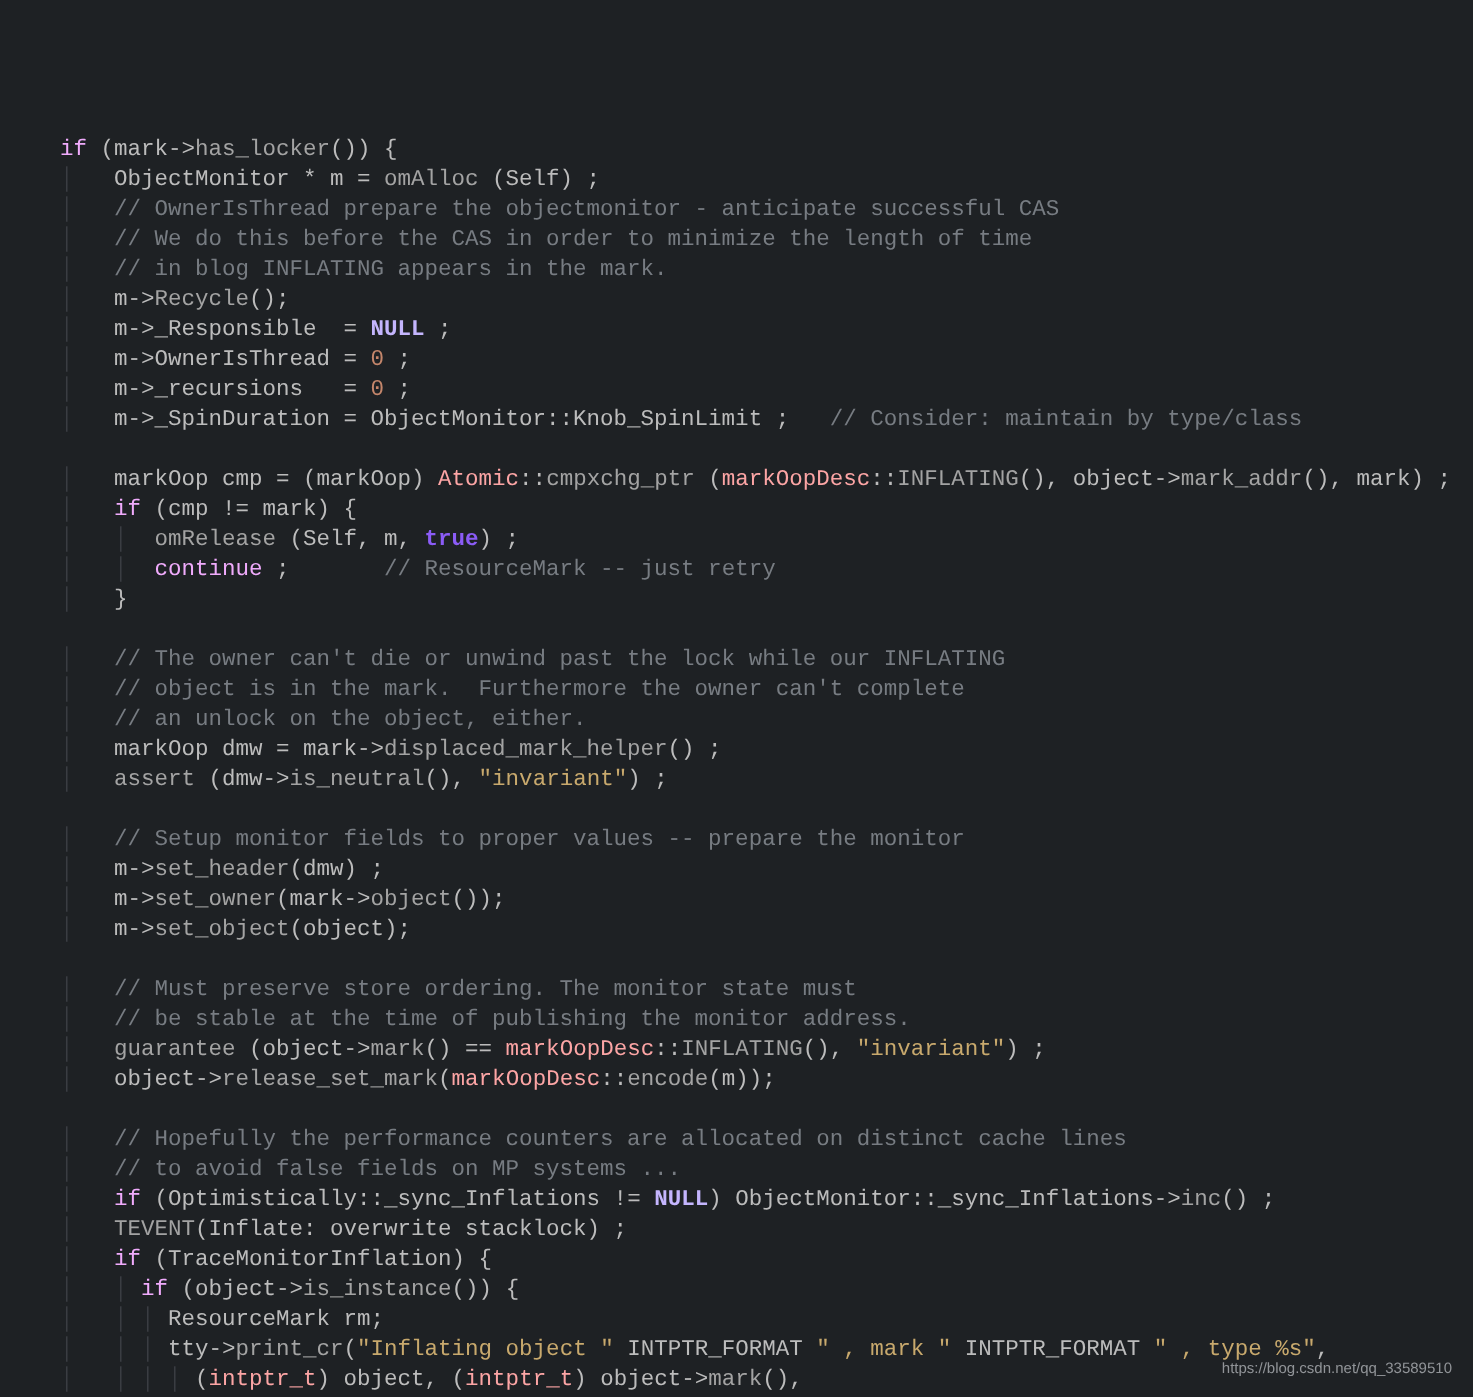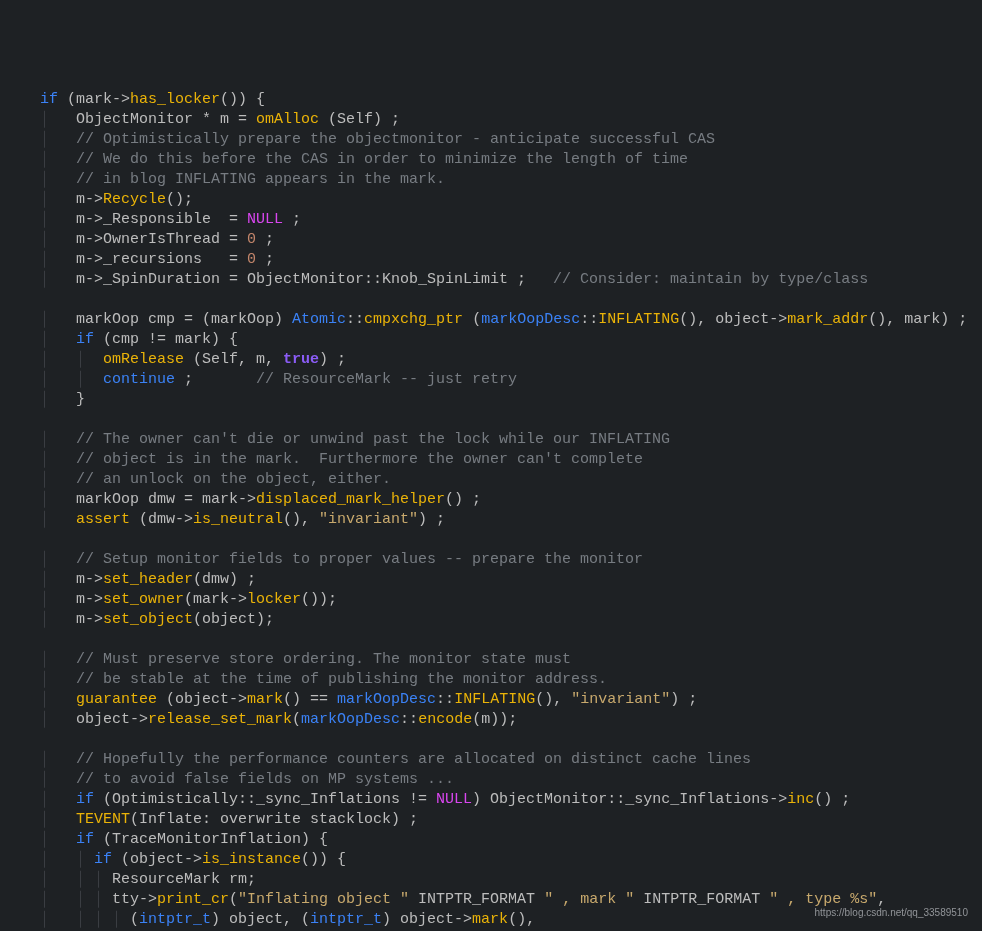--- a/index.html
+++ b/index.html
@@ -10,26 +10,26 @@
     font-size: 15px;
     line-height: 20px;
     color: #d4d4d4;
     white-space: pre;
     position: relative;
     width: 982px;
     height: 931px;
     box-sizing: border-box;
     overflow: hidden;
   }
-  .kw   { color: #3b82f6; }      
-  .fn   { color: #eab308; }      
-  .cls  { color: #3b82f6; }      
+  .kw   { color: #f0abfc; }      
+  .fn   { color: #a3a3a3; }      
+  .cls  { color: #fca5a5; }      
   .str  { color: #c8a96d; }      
   .num  { color: #c4866b; }      
-  .null { color: #d946ef; }      
+  .null { color: #c4b5fd; font-weight: bold; }      
   .true { color: #8b5cf6; font-weight: bold; }      
   .cmt  { color: #777c82; }      
   .txt  { color: #bcbcbc; }      
   .guide{ color: #3a3d42; }      
   .watermark {
     position: absolute;
     right: 14px;
     bottom: 8px;
     color: #919498;
     font-family: Arial, sans-serif;
@@ -37,21 +37,21 @@
     white-space: nowrap;
   }
 </style>
 </head>
 <body>
 
 
 
 <div id="code"><span class="kw">if</span><span class="txt"> (mark-&gt;</span><span class="fn">has_locker</span><span class="txt">()) {</span>
 <span class="guide">│   </span><span class="txt">ObjectMonitor * m = </span><span class="fn">omAlloc</span><span class="txt"> (Self) ;</span>
-<span class="guide">│   </span><span class="cmt">// Optimistically prepare the objectmonitor - anticipate successful CAS</span>
+<span class="guide">│   </span><span class="cmt">// OwnerIsThread prepare the objectmonitor - anticipate successful CAS</span>
 <span class="guide">│   </span><span class="cmt">// We do this before the CAS in order to minimize the length of time</span>
 <span class="guide">│   </span><span class="cmt">// in blog INFLATING appears in the mark.</span>
 <span class="guide">│   </span><span class="txt">m-&gt;</span><span class="fn">Recycle</span><span class="txt">();</span>
 <span class="guide">│   </span><span class="txt">m-&gt;_Responsible  = </span><span class="null">NULL</span><span class="txt"> ;</span>
 <span class="guide">│   </span><span class="txt">m-&gt;OwnerIsThread = </span><span class="num">0</span><span class="txt"> ;</span>
 <span class="guide">│   </span><span class="txt">m-&gt;_recursions   = </span><span class="num">0</span><span class="txt"> ;</span>
 <span class="guide">│   </span><span class="txt">m-&gt;_SpinDuration = ObjectMonitor::Knob_SpinLimit ;   </span><span class="cmt">// Consider: maintain by type/class</span>
 
 <span class="guide">│   </span><span class="txt">markOop cmp = (markOop) </span><span class="cls">Atomic</span><span class="txt">::</span><span class="fn">cmpxchg_ptr</span><span class="txt"> (</span><span class="cls">markOopDesc</span><span class="txt">::</span><span class="fn">INFLATING</span><span class="txt">(), object-&gt;</span><span class="fn">mark_addr</span><span class="txt">(), mark) ;</span>
 <span class="guide">│   </span><span class="kw">if</span><span class="txt"> (cmp != mark) {</span>
@@ -60,21 +60,21 @@
 <span class="guide">│   </span><span class="txt">}</span>
 
 <span class="guide">│   </span><span class="cmt">// The owner can't die or unwind past the lock while our INFLATING</span>
 <span class="guide">│   </span><span class="cmt">// object is in the mark.  Furthermore the owner can't complete</span>
 <span class="guide">│   </span><span class="cmt">// an unlock on the object, either.</span>
 <span class="guide">│   </span><span class="txt">markOop dmw = mark-&gt;</span><span class="fn">displaced_mark_helper</span><span class="txt">() ;</span>
 <span class="guide">│   </span><span class="fn">assert</span><span class="txt"> (dmw-&gt;</span><span class="fn">is_neutral</span><span class="txt">(), </span><span class="str">"invariant"</span><span class="txt">) ;</span>
 
 <span class="guide">│   </span><span class="cmt">// Setup monitor fields to proper values -- prepare the monitor</span>
 <span class="guide">│   </span><span class="txt">m-&gt;</span><span class="fn">set_header</span><span class="txt">(dmw) ;</span>
-<span class="guide">│   </span><span class="txt">m-&gt;</span><span class="fn">set_owner</span><span class="txt">(mark-&gt;</span><span class="fn">locker</span><span class="txt">());</span>
+<span class="guide">│   </span><span class="txt">m-&gt;</span><span class="fn">set_owner</span><span class="txt">(mark-&gt;</span><span class="fn">object</span><span class="txt">());</span>
 <span class="guide">│   </span><span class="txt">m-&gt;</span><span class="fn">set_object</span><span class="txt">(object);</span>
 
 <span class="guide">│   </span><span class="cmt">// Must preserve store ordering. The monitor state must</span>
 <span class="guide">│   </span><span class="cmt">// be stable at the time of publishing the monitor address.</span>
 <span class="guide">│   </span><span class="fn">guarantee</span><span class="txt"> (object-&gt;</span><span class="fn">mark</span><span class="txt">() == </span><span class="cls">markOopDesc</span><span class="txt">::</span><span class="fn">INFLATING</span><span class="txt">(), </span><span class="str">"invariant"</span><span class="txt">) ;</span>
 <span class="guide">│   </span><span class="txt">object-&gt;</span><span class="fn">release_set_mark</span><span class="txt">(</span><span class="cls">markOopDesc</span><span class="txt">::</span><span class="fn">encode</span><span class="txt">(m));</span>
 
 <span class="guide">│   </span><span class="cmt">// Hopefully the performance counters are allocated on distinct cache lines</span>
 <span class="guide">│   </span><span class="cmt">// to avoid false fields on MP systems ...</span>
 <span class="guide">│   </span><span class="kw">if</span><span class="txt"> (Optimistically::_sync_Inflations != </span><span class="null">NULL</span><span class="txt">) ObjectMonitor::_sync_Inflations-&gt;</span><span class="fn">inc</span><span class="txt">() ;</span>

